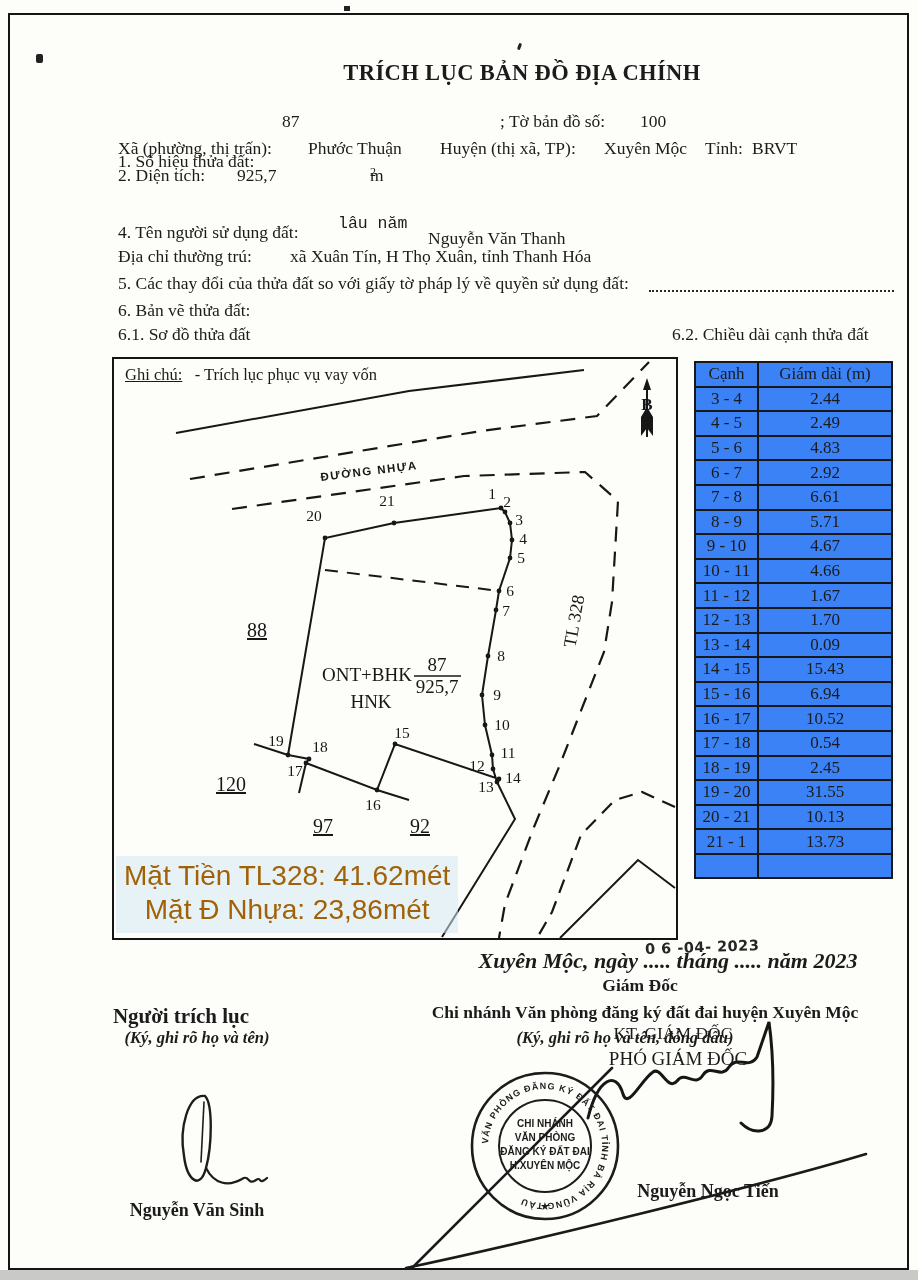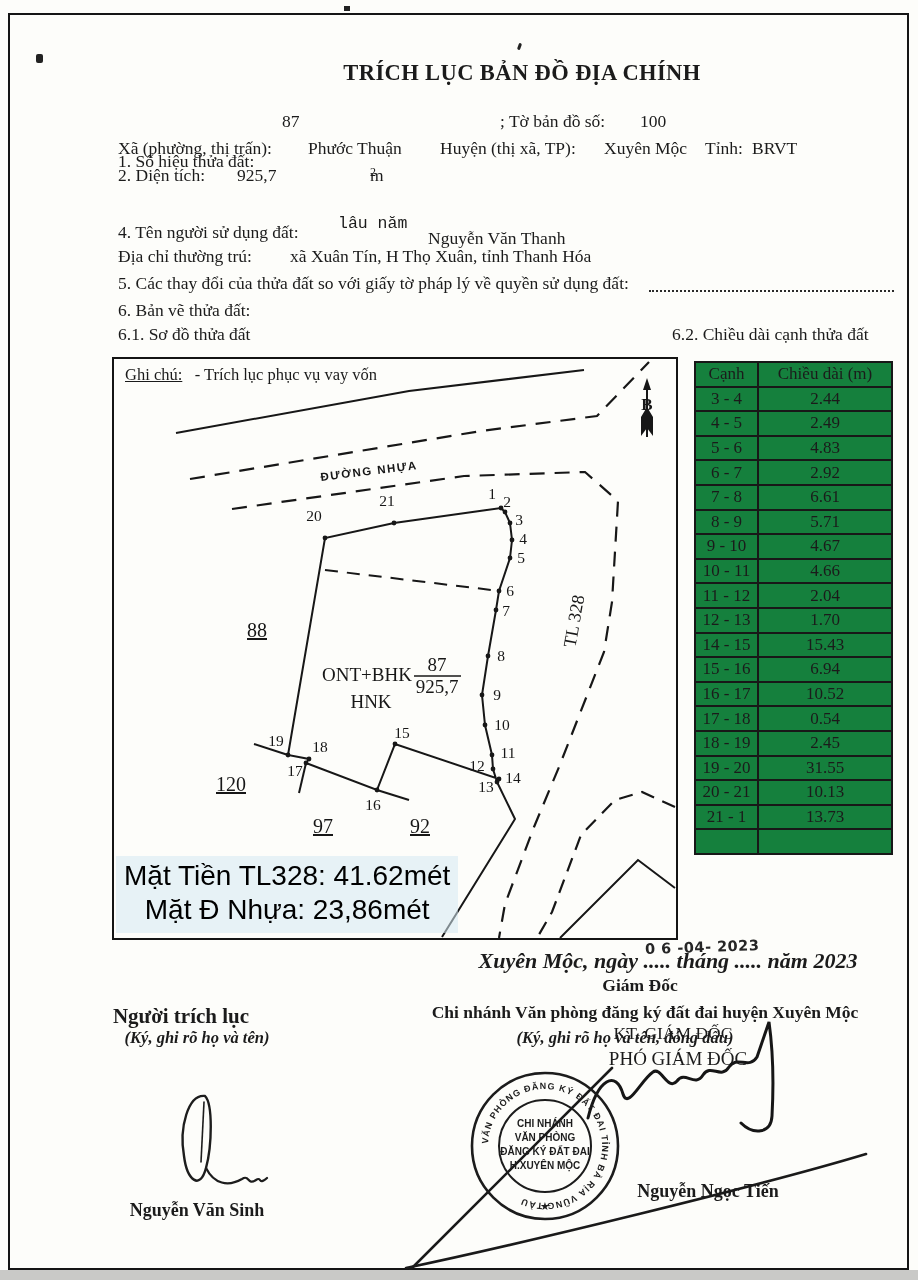--- a/index.html
+++ b/index.html
@@ -15,25 +15,25 @@
   .dots{position:absolute;left:649px;right:24px;top:2px;height:15px;
         border-bottom:2.6px dotted #2a2a2a;}
   .sup{font-size:12px;vertical-align:super;}
   
   .map-box{position:absolute;left:112px;top:357px;width:562px;height:579px;
            border:2.5px solid #141414;background:#fdfdfa;}
   .ghichu{position:absolute;left:11px;top:6px;font-size:16.5px;white-space:nowrap;}
   .ghichu .u{text-decoration:underline;}
   .frontage{position:absolute;left:2px;top:497px;padding:3px 8px 5px 8px;
             background:rgba(214,233,242,.55);text-align:center;
-            font-family:"Liberation Sans",sans-serif;font-size:28px;color:#000000;
+            font-family:"Liberation Sans",sans-serif;font-size:28px;color:#a16207;
             line-height:1.23;white-space:nowrap;}
   
   .dims{position:absolute;left:694px;top:361px;border-collapse:collapse;
-        font-size:17px;background:#15803d;}
+        font-size:17px;background:#3b82f6;}
   .dims td{border:2.2px solid #181818;text-align:center;padding:0 2px;height:22.6px;}
   .dims td.c1{width:57px;}
   .dims td.c2{width:128px;}
   
   .ft{position:absolute;white-space:nowrap;}
   .b{font-weight:bold;}
   .bi{font-weight:bold;font-style:italic;}
   .center{transform:translateX(-50%);}
   .stamp-date{position:absolute;left:645px;top:939px;width:120px;
               font-family:"DejaVu Sans",sans-serif;font-weight:bold;font-size:14.5px;
@@ -187,21 +187,21 @@
     <div class="frontage">
       <div>Mặt Tiền TL328: 41.62mét</div>
       <div>Mặt Đ Nhựa: 23,86mét</div>
     </div>
   </div>
 
   <table class="dims">
     <tbody>
       <tr>
         <td class="c1">Cạnh</td>
-        <td class="c2">Chiều dài (m)</td>
+        <td class="c2">Giám dài (m)</td>
       </tr>
     </tbody>
     <tbody id="dims-body">
         <tr>
           <td class="c1">3 - 4</td>
           <td class="c2">2.44</td>
         </tr>
         <tr>
           <td class="c1">4 - 5</td>
           <td class="c2">2.49</td>
@@ -225,25 +225,29 @@
         <tr>
           <td class="c1">9 - 10</td>
           <td class="c2">4.67</td>
         </tr>
         <tr>
           <td class="c1">10 - 11</td>
           <td class="c2">4.66</td>
         </tr>
         <tr>
           <td class="c1">11 - 12</td>
-          <td class="c2">2.04</td>
+          <td class="c2">1.67</td>
         </tr>
         <tr>
           <td class="c1">12 - 13</td>
           <td class="c2">1.70</td>
+        </tr>
+        <tr>
+          <td class="c1">13 - 14</td>
+          <td class="c2">0.09</td>
         </tr>
         <tr>
           <td class="c1">14 - 15</td>
           <td class="c2">15.43</td>
         </tr>
         <tr>
           <td class="c1">15 - 16</td>
           <td class="c2">6.94</td>
         </tr>
         <tr>

